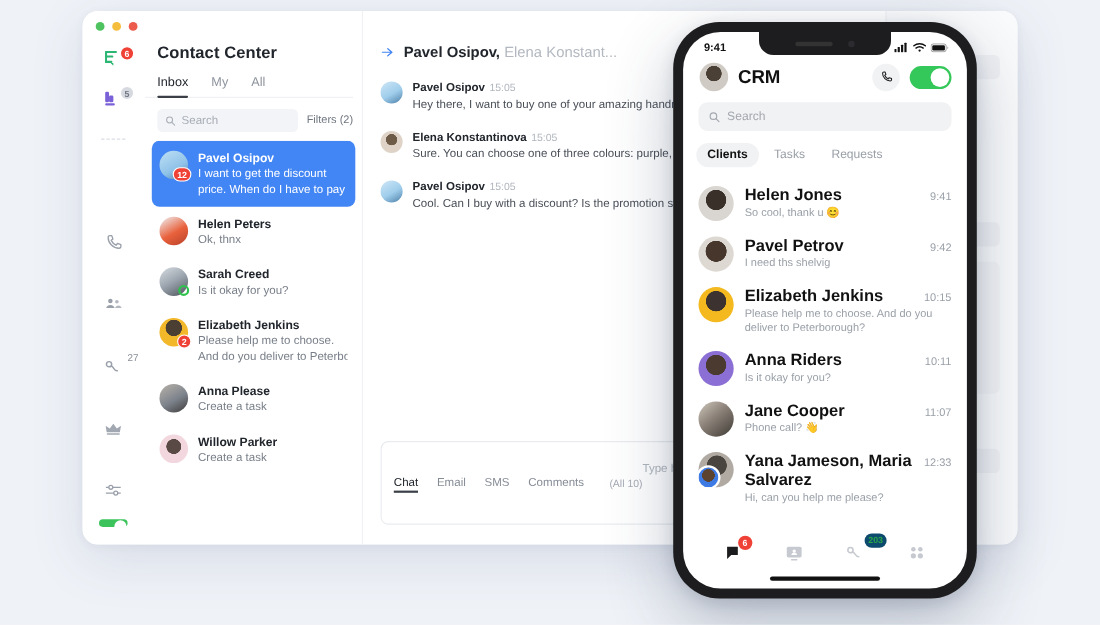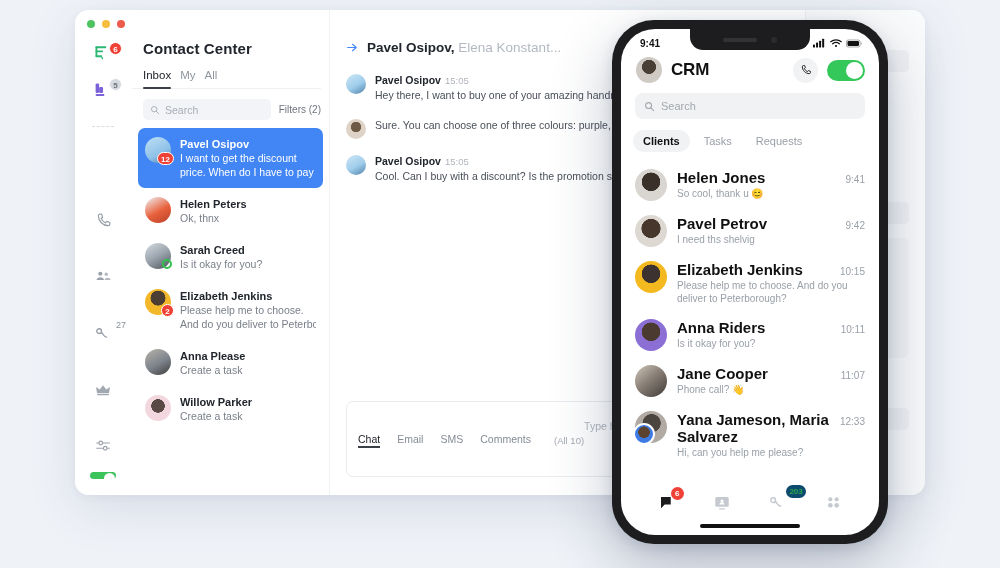--- a/index.html
+++ b/index.html
@@ -71,21 +71,21 @@
     width: 198px; flex: 0 0 198px;
     background: #fff; padding: 0 0 0 0;
     border-right: 1px solid #f0f1f4;
     display: flex; flex-direction: column;
   }
   .list-title {
     font-size: 15px; font-weight: 700; color: #21252c;
     padding: 30px 0 0 11px; letter-spacing: .1px;
   }
   .tabs-row {
-    display: flex; gap: 9px; padding: 12px 0 0 11px;
+    display: flex; gap: 21px; padding: 12px 0 0 11px;
     border-bottom: 1px solid #eef0f3; margin-right: 8px;
   }
   .tab {
     font-size: 11.5px; color: #8e949e; padding-bottom: 7px;
     position: relative; cursor: pointer;
   }
   .tab.active { color: #21252c; font-weight: 400; }
   .tab.active::after {
     content:""; position:absolute; left:0; right:0; bottom:-1px; height:2px;
     background: #3a3f48; border-radius: 2px;
@@ -464,20 +464,23 @@
             <div class="msg-meta">
               <span>Pavel Osipov</span><span class="msg-time">15:05</span>
             </div>
             <div class="msg-text">Hey there, I want to buy one of your amazing handmade knives</div>
           </div>
         </div>
 
         <div class="msg">
           <div class="msg-av" style="background:radial-gradient(circle at 50% 40%,#6d5a47 0%,#6d5a47 32%,#ded3c6 34%)"></div>
           <div class="msg-body">
+            <div class="msg-meta">
+              <span>Elena Konstantinova</span><span class="msg-time">15:05</span>
+            </div>
             <div class="msg-text wrap">Sure. You can choose one of three colours: purple, green and cranberry red.</div>
           </div>
         </div>
 
         <div class="msg">
           <div class="msg-av" style="background:linear-gradient(150deg,#cfe7f7 0%,#9fcdeb 55%,#4c7fa8 100%)"></div>
           <div class="msg-body">
             <div class="msg-meta">
               <span>Pavel Osipov</span><span class="msg-time">15:05</span>
             </div>

